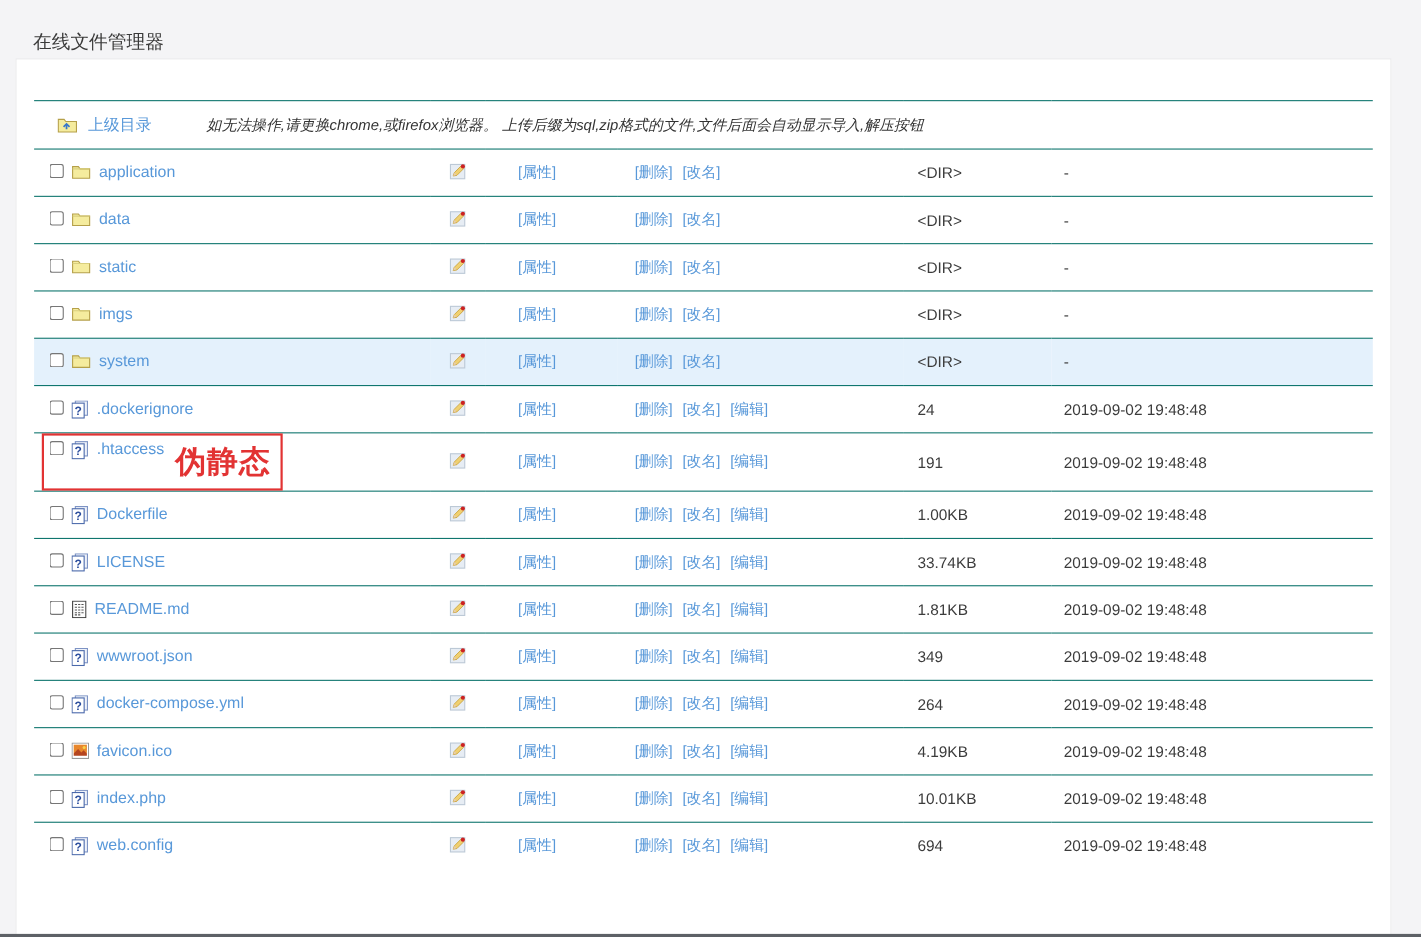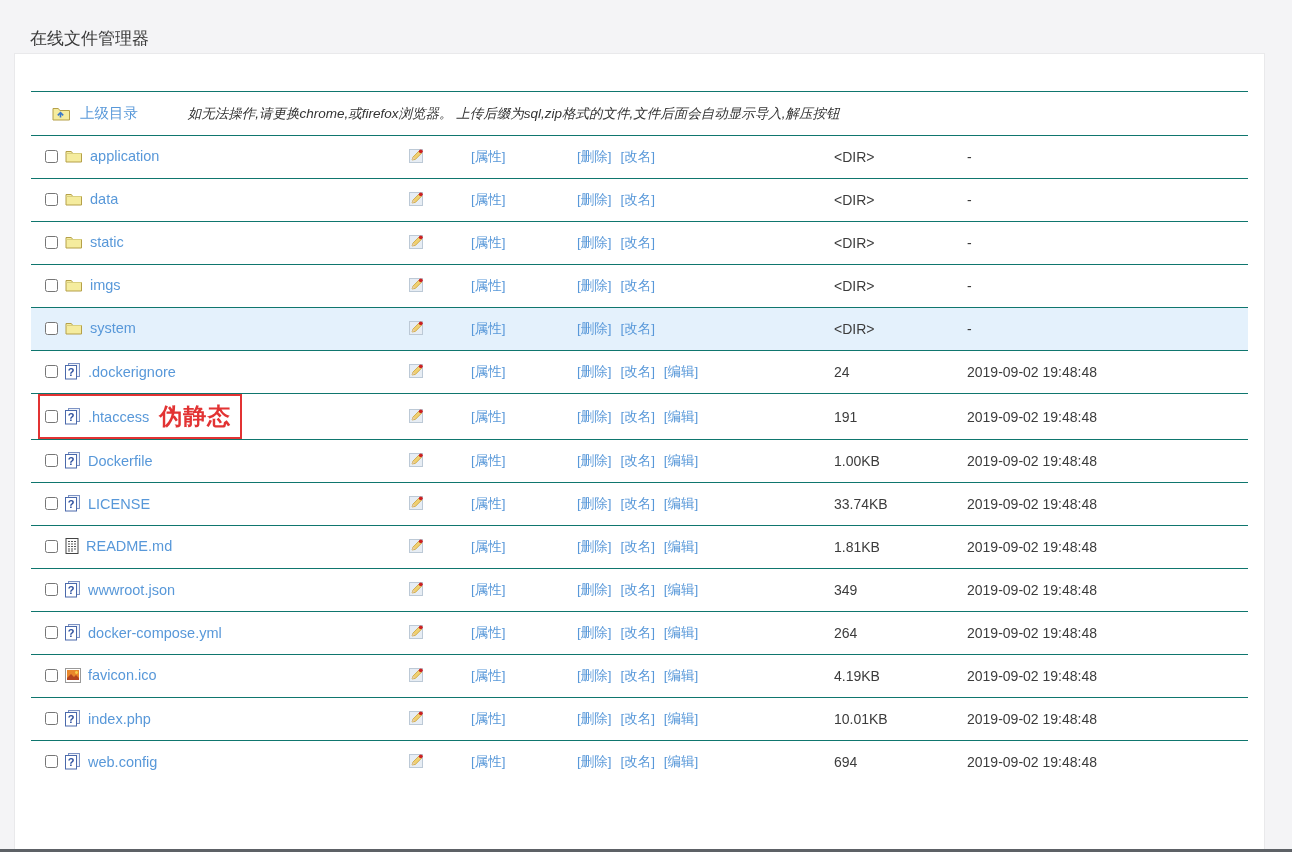--- a/index.html
+++ b/index.html
@@ -32,23 +32,23 @@
   .c-actions { padding-left:16px; }
   .c-size { padding-left:13px; }
   .c-date { padding-left:11px; }
   .c-pencil { text-align:center; }
   .c-attr a, .c-actions a { color:#5898d9; text-decoration:none; font-size:13.5px; }
   .c-actions a { margin-right:5px; }
   input[type=checkbox] { width:13px; height:13px; margin:0; vertical-align:middle; }
   .ficon { display:inline-block; vertical-align:middle; margin-left:7px; line-height:0; }
   .fname { color:#5898d9; font-size:14.5px; text-decoration:none; margin-left:7px; vertical-align:middle; }
   .row-highlight { background:#e4f1fc; }
-  .namewrap { display:inline-flex; align-items:center; }
+  .namewrap { display:inline-flex; align-items:flex-start; }
   .annot-box { border:2px solid #e23333; padding:5px 9px 5px 5px; margin-left:-7px; }
-  .annot-label { color:#e23333; font-weight:bold; font-size:23px; margin-left:10px; letter-spacing:1px; display:none; }
+  .annot-label { color:#e23333; font-weight:bold; font-size:28px; margin-left:10px; letter-spacing:1px; display:none; }
   .annot-box .annot-label { display:inline; }
   .parent-link { color:#5898d9; font-size:14.5px; text-decoration:none; margin-left:5px; vertical-align:middle; }
   .header-note { font-style:italic; color:#333; font-size:13.5px; margin-left:46px; vertical-align:middle; }
   .pencil-btn { display:inline-block; line-height:0; cursor:pointer; }
   .bottom-edge { position:absolute; left:0; bottom:0; width:1292px; height:3px; background:#5d6166; z-index:5; }
 </style>
 </head>
 <body>
 
 <h1 class="page-title">在线文件管理器</h1>

